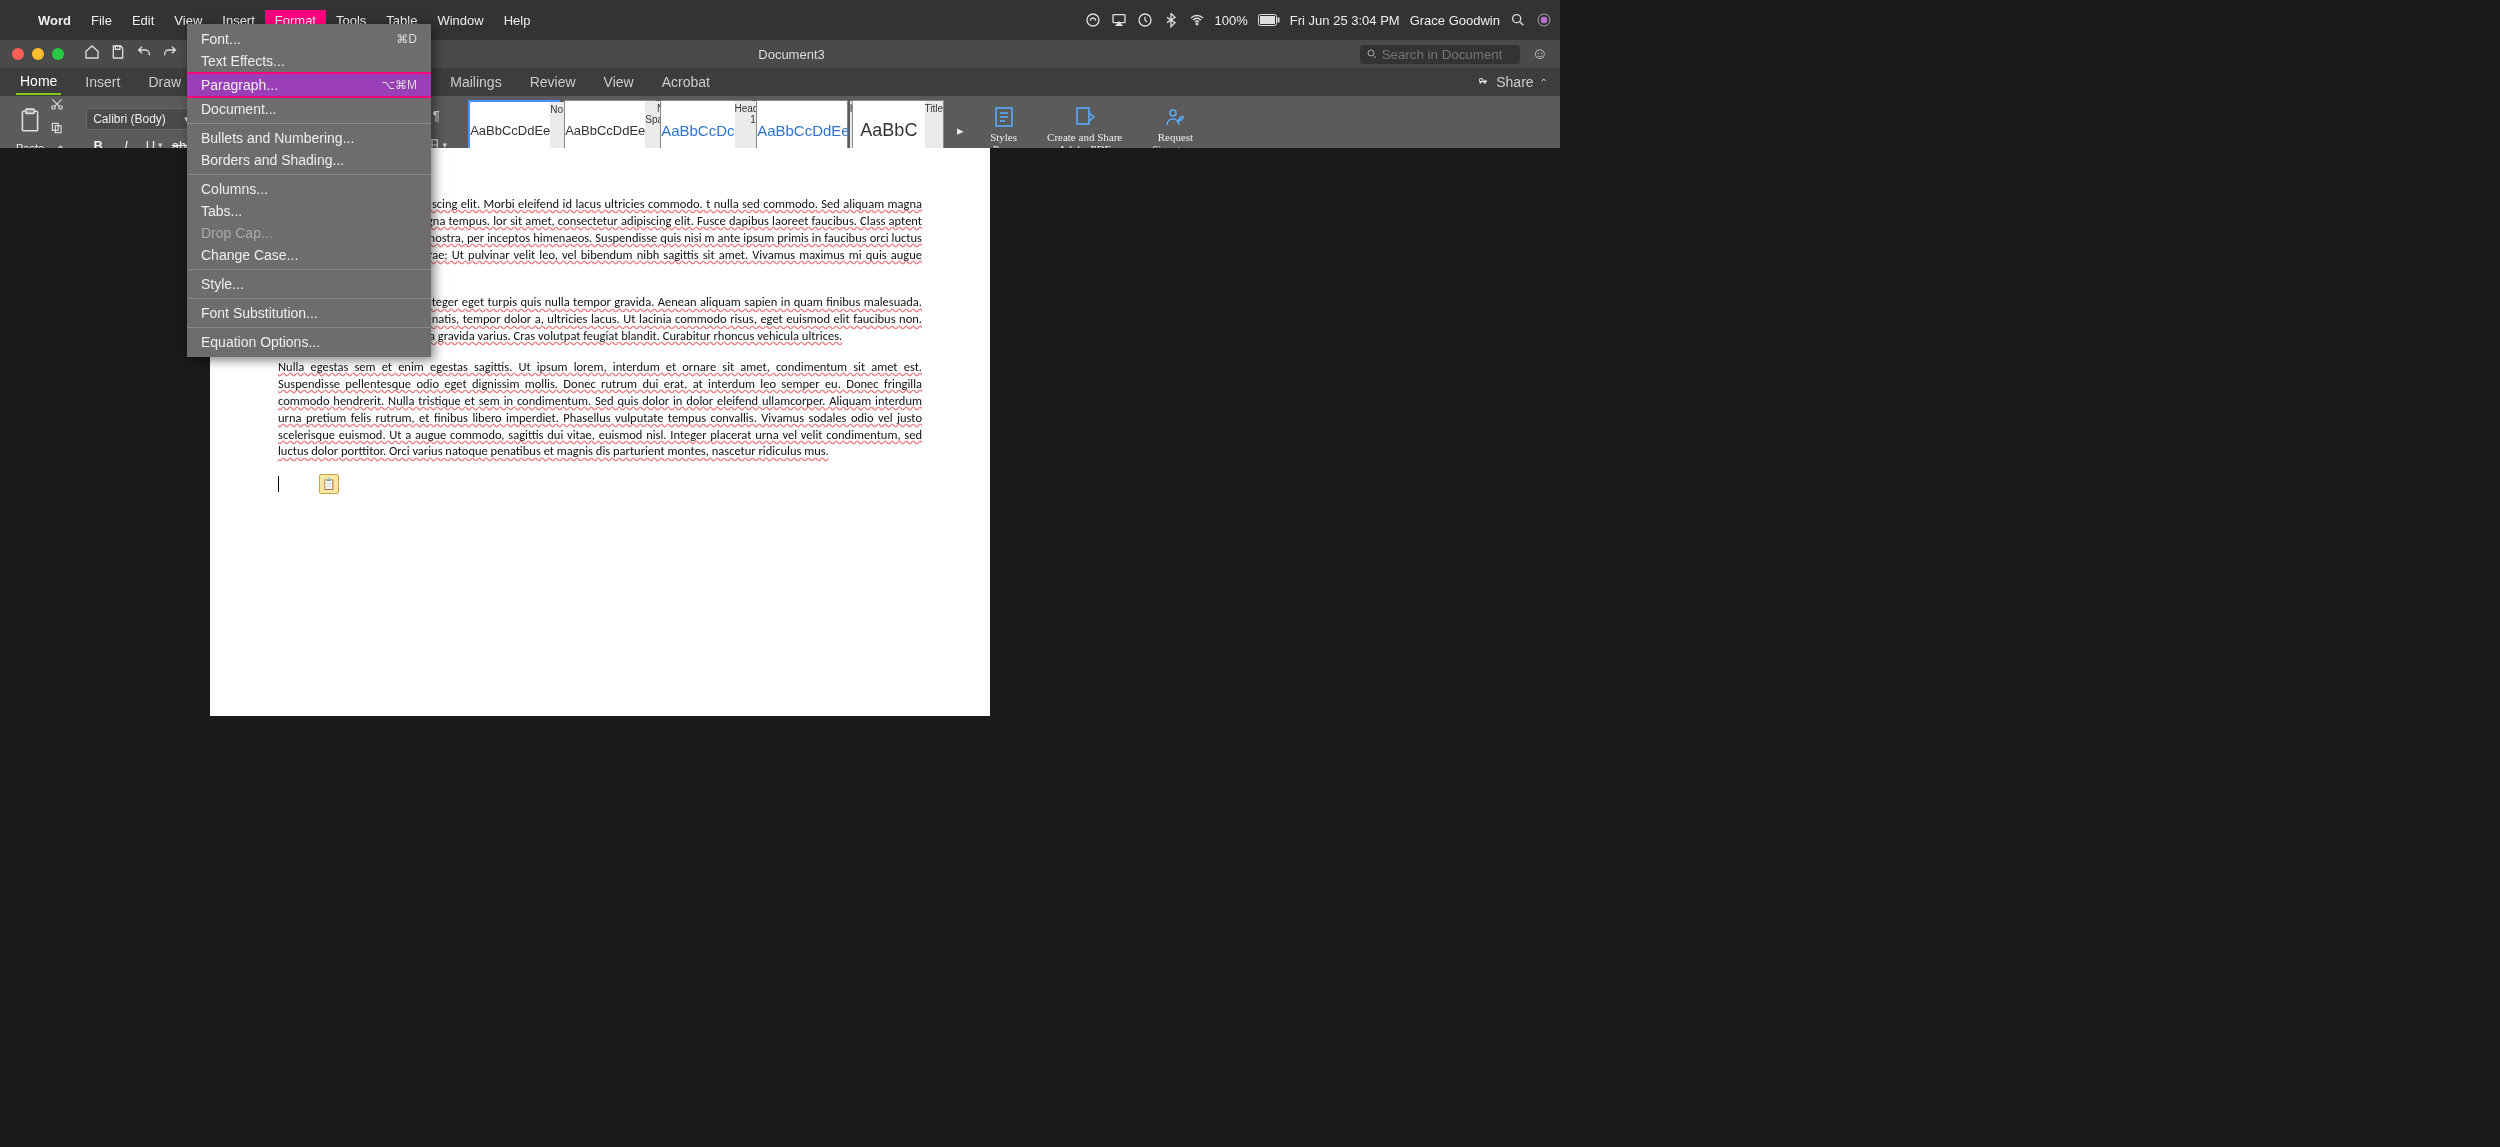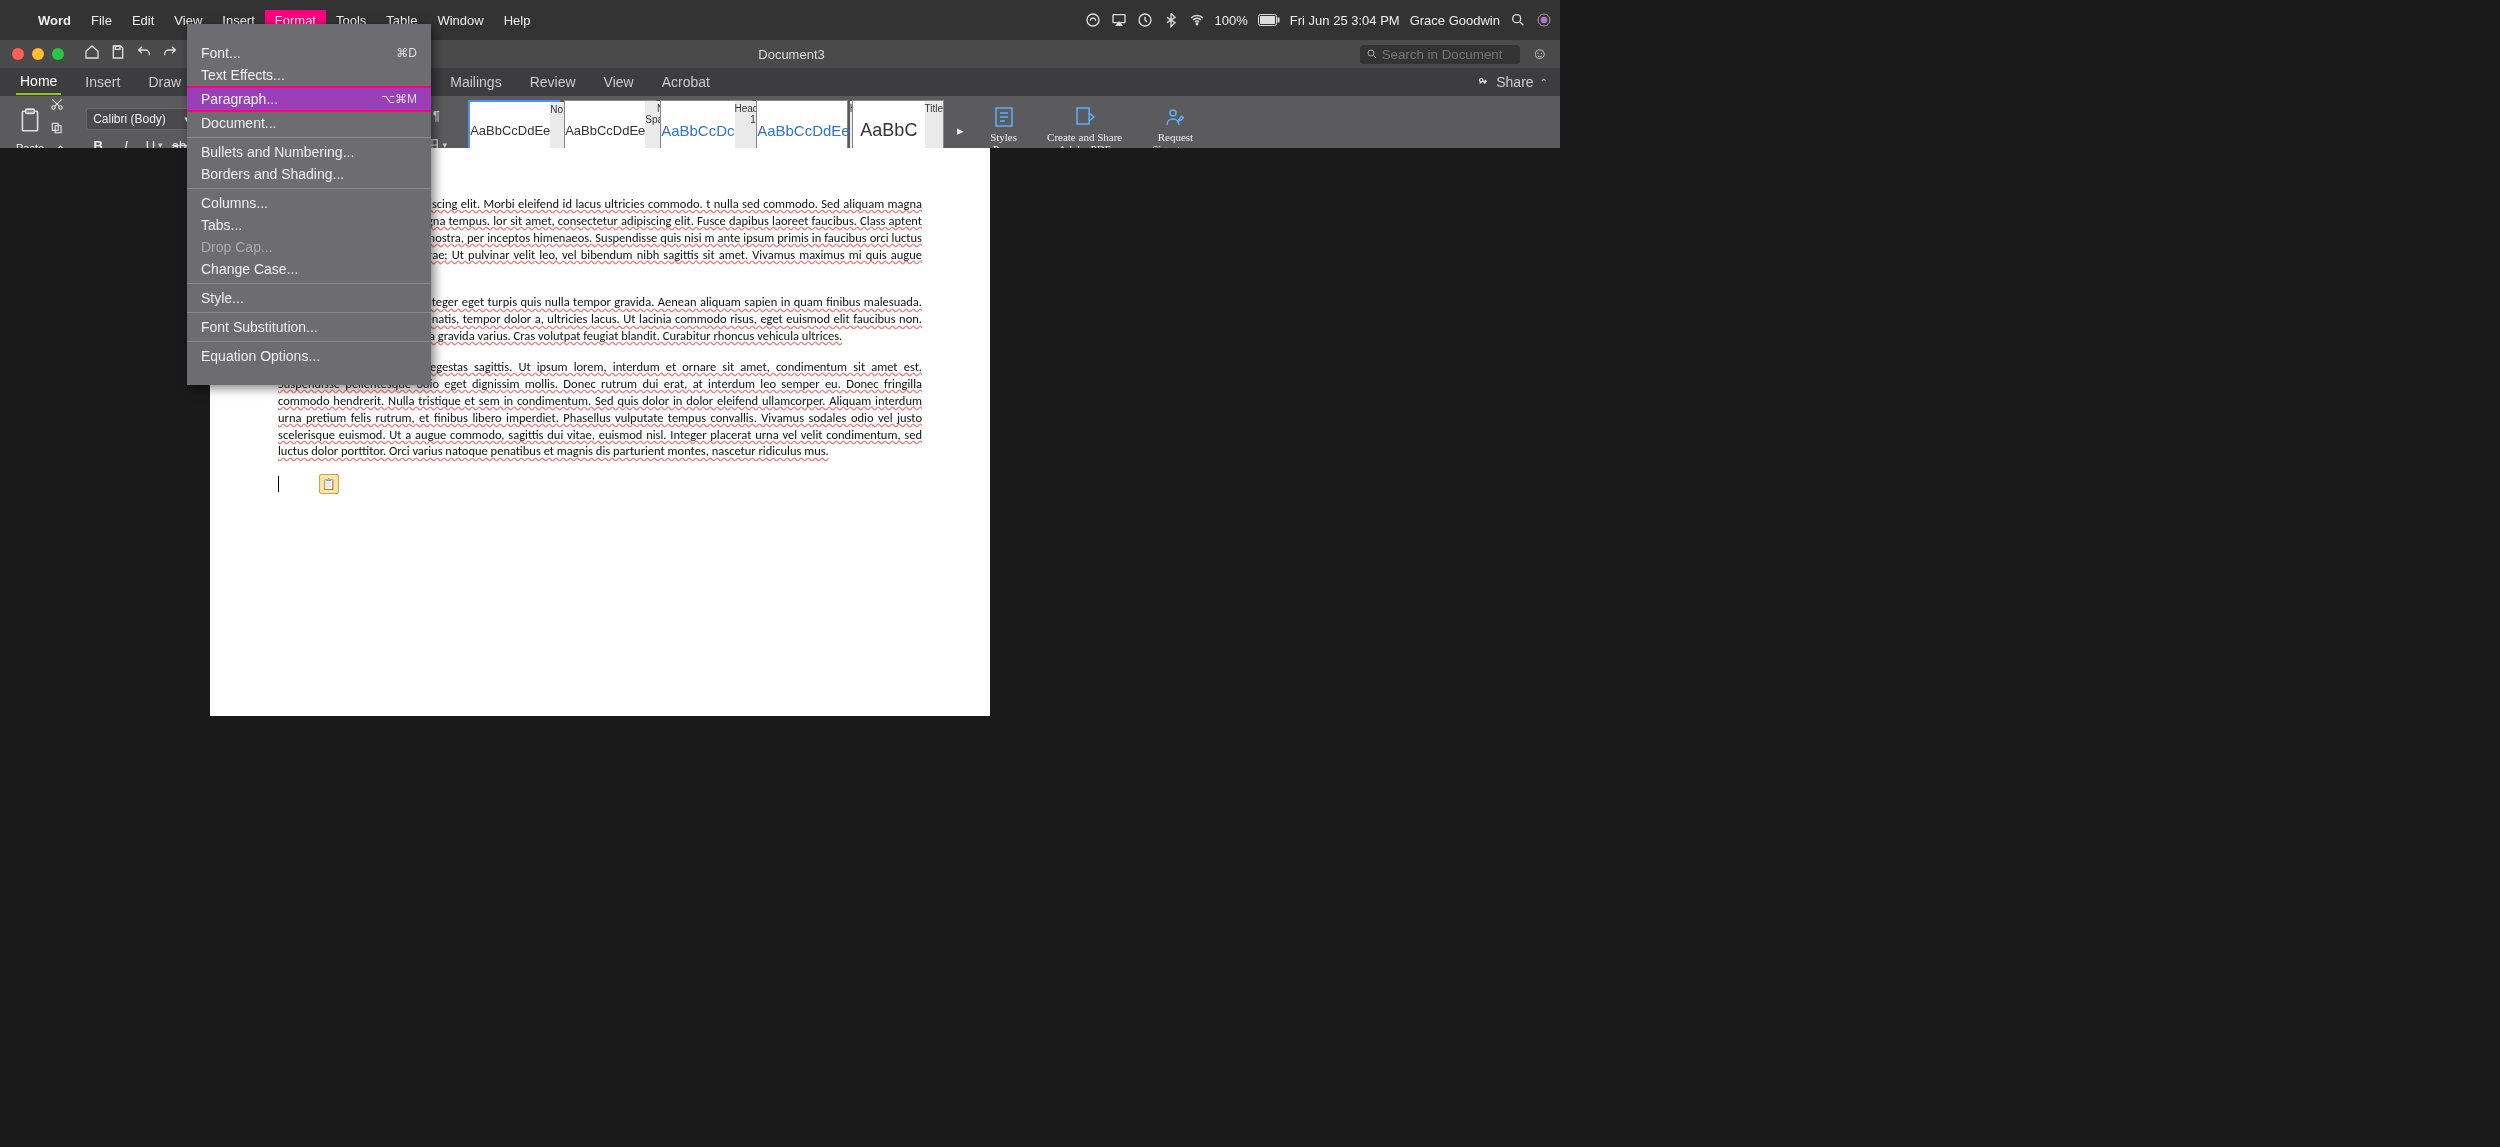--- a/index.html
+++ b/index.html
@@ -48,21 +48,21 @@
   .style-card { width: 92px; background: #fff; border: 1px solid #888; display: flex; flex-direction: row; font-size: 10px; }
   .style-preview { flex: 1; display: flex; align-items: center; justify-content: center; font-size: 13px; color: #333; }
   .style-label { background: #eaeaea; color: #333; text-align: center; padding: 2px 0; font-size: 10px; }
   .style-card.selected { border: 2px solid #4a90ff; }
   .style-card.blue .style-preview { color: #2e74c9; font-size: 15px; }
   .style-card.title .style-preview { font-size: 18px; text-align: right; }
   .big-btn { display: flex; flex-direction: column; align-items: center; justify-content: center; color: #5ab0ff; font-size: 11px; padding: 0 12px; }
   .big-btn .lbl { color: #eee; margin-top: 2px; line-height: 1.1; text-align: center; font-family: Liberation Serif, serif; }
 
   
-  .dropdown { position: absolute; left: 187px; top: 24px; width: 244px; background: #6d6d70; box-shadow: 3px 3px 10px rgba(0,0,0,0.5); z-index: 1000; padding: 18px 0; }
+  .dropdown { position: absolute; left: 187px; top: 24px; width: 244px; background: #6d6d70; box-shadow: 3px 3px 10px rgba(0,0,0,0.5); z-index: 1000; padding: 4px 0; }
   .dropdown .mi { padding: 3px 14px; color: #eee; font-size: 14px; display: flex; justify-content: space-between; align-items: center; cursor: default; }
   .dropdown .mi.highlight { background: #9b3fb8; border-top: 2px solid #ff007f; border-bottom: 2px solid #ff007f; }
   .dropdown .mi.disabled { color: #aaa; }
   .dropdown .sep { height: 1px; background: #888; margin: 3px 0; }
   .dropdown .shortcut { color: #ddd; font-size: 12px; }
 
   
   .arrow { position: absolute; left: 329px; top: 55px; z-index: 999; pointer-events:none; }
 
   

